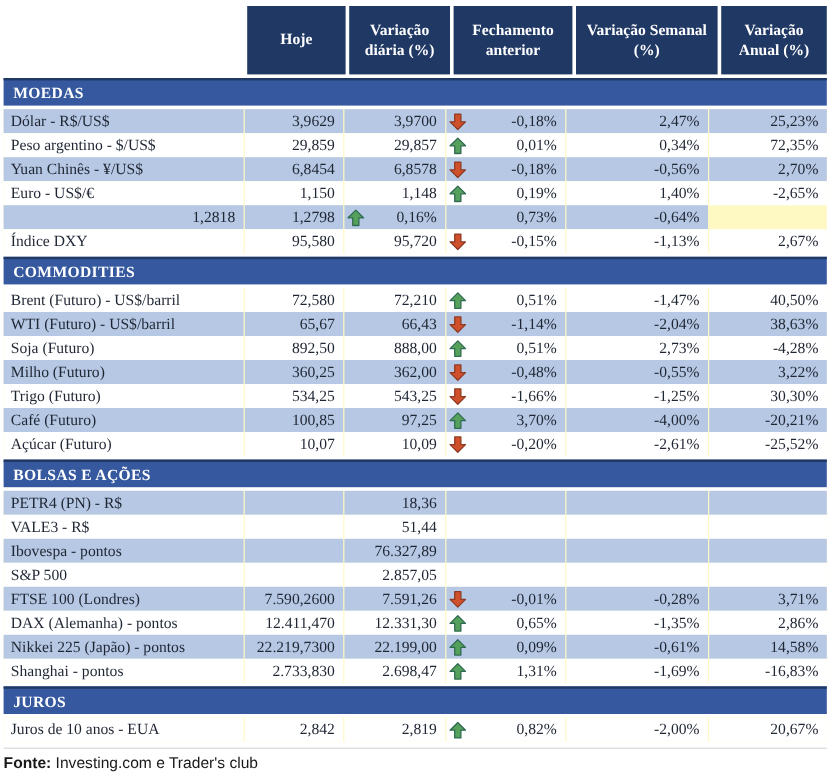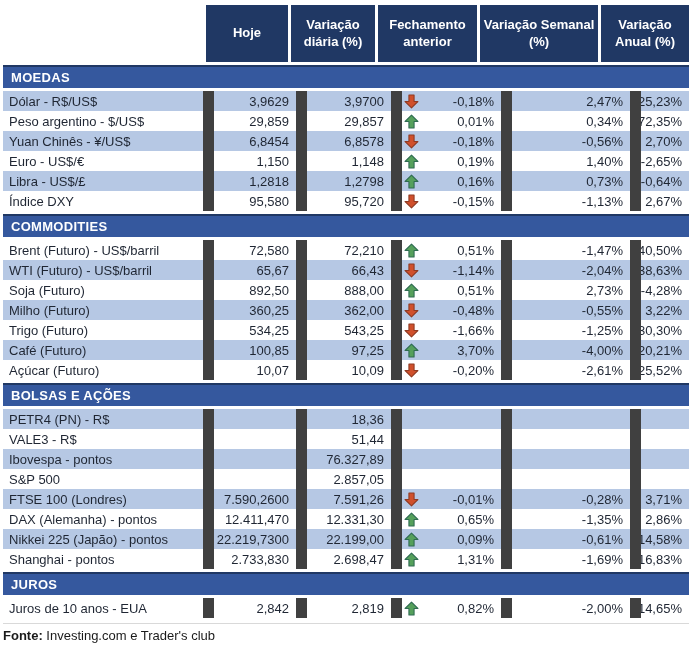--- a/index.html
+++ b/index.html
@@ -2,21 +2,21 @@
 <html style="--header-bg: #203864; --section-bg: #35589E; --stripe: #B6C8E4;"><head>
 <meta charset="utf-8">
 <style>
   html,body{margin:0;padding:0;background:#ffffff;}
   body{
     width:692px;height:649px;overflow:hidden;
     font-family:"Liberation Sans","DejaVu Sans",sans-serif;
     color:#1f2633;
     -webkit-font-smoothing:antialiased;
   }
-  #table-wrap{width:686px;margin:5px 3px 0 3px;}
+  #table-wrap{width:686px;margin:5px 3px 0 3px;font-family:Liberation Serif, serif;}
 
   
   .grid-head{
     display:grid;
     grid-template-columns:200px 82px 84px 99px 118px 1fr;
     column-gap:3px;
     height:57px;
   }
   .head-cell{
     background:var(--header-bg,#203864);
@@ -35,23 +35,23 @@
     color:#ffffff;
     height:21px;line-height:21px;
     font-size:13px;font-weight:bold;
     padding-left:8px;letter-spacing:.3px;
   }
 
   
   .row{
     display:grid;
     grid-template-columns:200px 82px 84px 99px 118px 1fr;
-    column-gap:11px;
+    column-gap:1px;
     height:20px;
-    background:#404040;
+    background:#fef9c3;
     font-size:13px;
   }
   .cell{
     display:flex;align-items:center;
     box-sizing:border-box;
     background:#ffffff;
     white-space:nowrap;overflow:hidden;
   }
   .row.shade .cell{background:var(--stripe,#B6C8E4);}
   .cell.label{padding-left:6px;justify-content:flex-start;}
@@ -138,21 +138,20 @@
             <svg width="15" height="15" viewBox="0 0 14 14">
               <path d="M7 1 L13 7 H9.4 V13 H4.6 V7 H1 Z" fill="#55A05B" stroke="#2F6B52" stroke-width="1" stroke-linejoin="round"></path>
             </svg>
           </span>
           <span class="val">0,19%</span>
         </div>
         <div class="cell num">1,40%</div>
         <div class="cell num">-2,65%</div>
       </div>
       <div class="row shade">
-        <div class="cell label">Libra - US$/£</div>
         <div class="cell num">1,2818</div>
         <div class="cell num">1,2798</div>
         <div class="cell daily">
           <span class="arrow">
             <svg width="15" height="15" viewBox="0 0 14 14">
               <path d="M7 1 L13 7 H9.4 V13 H4.6 V7 H1 Z" fill="#55A05B" stroke="#2F6B52" stroke-width="1" stroke-linejoin="round"></path>
             </svg>
           </span>
           <span class="val">0,16%</span>
         </div>
@@ -388,20 +387,20 @@
         <div class="cell num">2,819</div>
         <div class="cell daily">
           <span class="arrow">
             <svg width="15" height="15" viewBox="0 0 14 14">
               <path d="M7 1 L13 7 H9.4 V13 H4.6 V7 H1 Z" fill="#55A05B" stroke="#2F6B52" stroke-width="1" stroke-linejoin="round"></path>
             </svg>
           </span>
           <span class="val">0,82%</span>
         </div>
         <div class="cell num">-2,00%</div>
-        <div class="cell num">14,65%</div>
+        <div class="cell num">20,67%</div>
       </div>
     </div>
 </div>
 
 <div id="footer">
   <b>Fonte:</b><span> Investing.com e Trader's club</span>
 </div>
 
 </body></html>

